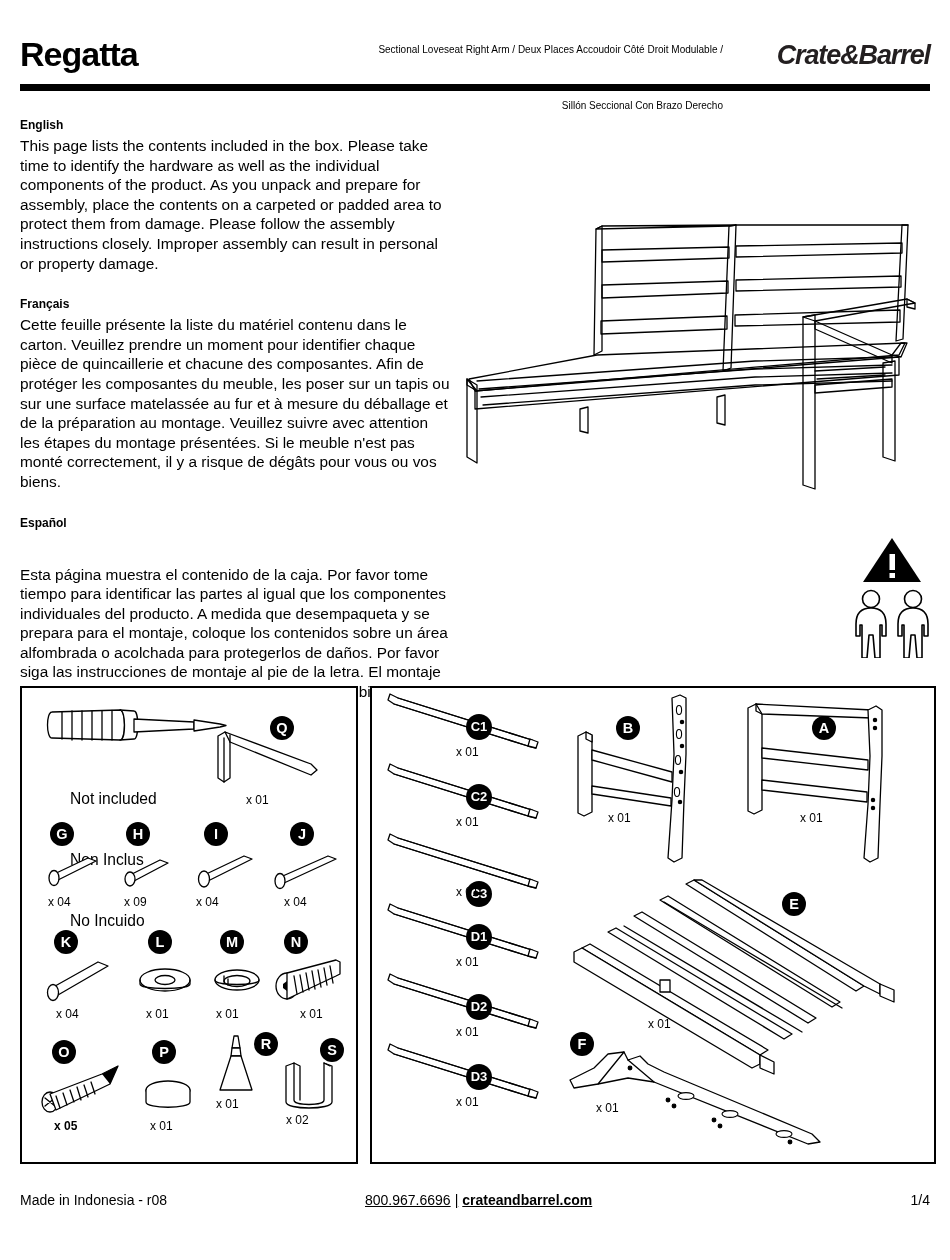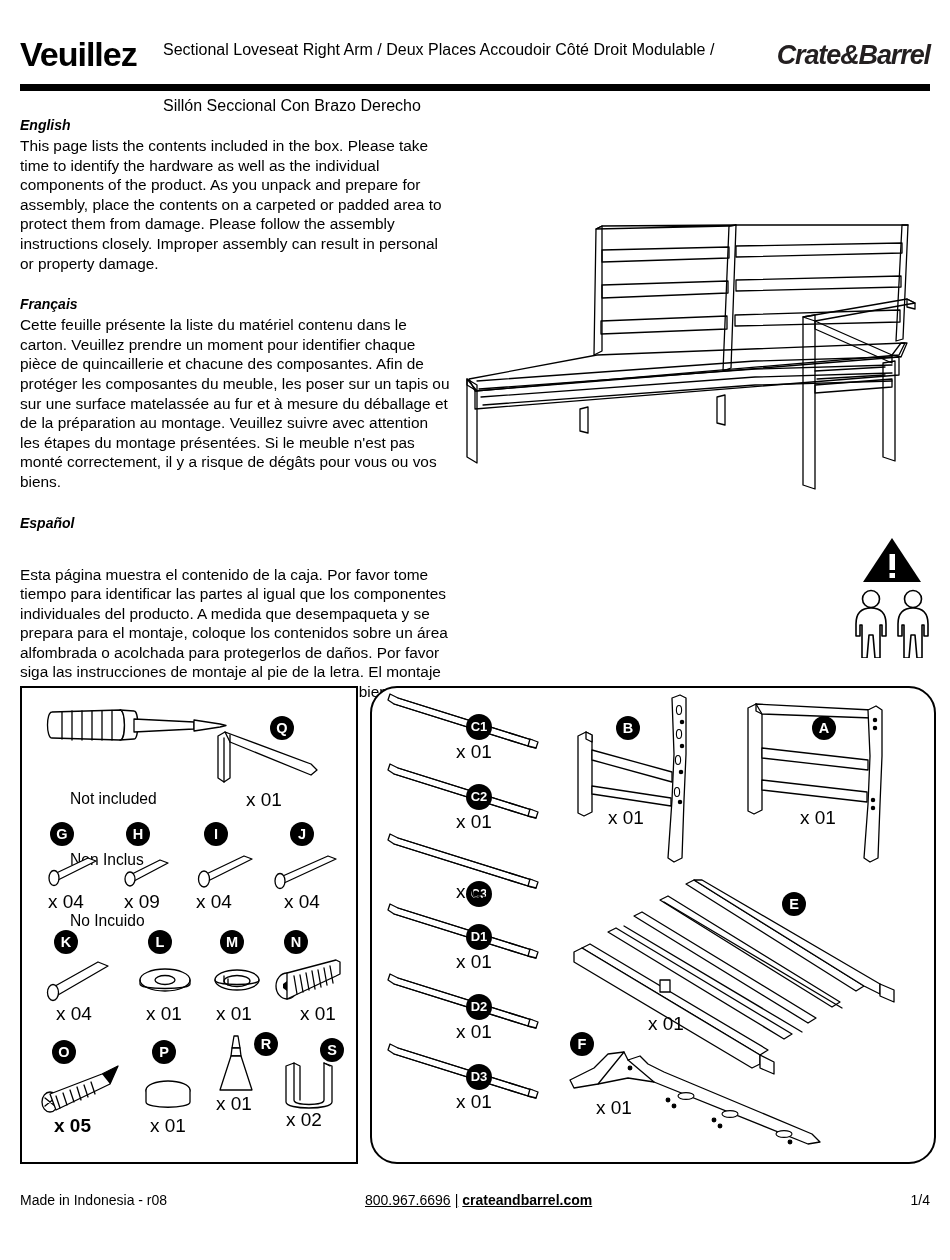--- a/index.html
+++ b/index.html
@@ -11,49 +11,49 @@
   .page{position:absolute;inset:0;}
 
   
   .header{position:absolute;left:20px;top:36px;width:910px;height:50px;}
   .brandtitle{
     position:absolute;left:0;top:-2px;
     font-size:34px;font-weight:bold;letter-spacing:-1px;line-height:40px;
   }
   .subtitle{
     position:absolute;left:143px;top:4px;width:560px;
-    font-size:16px;line-height:19px;font-weight:normal;
+    font-size:10px;line-height:19px;font-weight:normal;text-align:right;
   }
   .subtitle .l2{display:block;margin-top:37px;}
   .logo{
     position:absolute;right:0;top:2px;
     font-size:27px;font-weight:bold;letter-spacing:-1.1px;line-height:34px;
     color:#231f20;
     font-style:italic;
   }
   .rule{position:absolute;left:20px;top:84px;width:910px;height:7px;background:#000;}
 
   
   .textcol{position:absolute;left:20px;top:116px;width:430px;}
-  .lang{font-size:14px;font-weight:bold;line-height:19px;margin:0 0 1px 0;font-style:italic;}
+  .lang{font-size:12px;font-weight:bold;line-height:19px;margin:0 0 1px 0;}
   .body-par{font-size:15.4px;line-height:19.6px;margin:0 0 22px 0;}
   .body-par.last{margin-bottom:0;margin-top:32px;}
 
   
   .hero{position:absolute;left:455px;top:195px;width:480px;height:300px;}
   .hero svg{display:block;width:100%;height:100%;}
 
   
   .warnbox{position:absolute;left:845px;top:532px;width:95px;height:126px;}
   .warnbox svg{display:block;width:100%;height:100%;}
 
   
   .panel{position:absolute;border:2.2px solid #000;background:#fff;}
   #hardware-panel{left:20px;top:686px;width:334px;height:474px;}
-  #components-panel{left:370px;top:686px;width:562px;height:474px;border-radius:27px;}
+  #components-panel{left:370px;top:686px;width:562px;height:474px;}
 
   
   .tool-row{position:absolute;left:0;top:0;width:100%;height:125px;}
   .screwdriver{position:absolute;left:22px;top:10px;width:200px;height:55px;}
   .notincl{
     position:absolute;left:48px;top:60px;
     font-size:15.6px;line-height:21px;
   }
   .notincl span{display:block;margin-top:40px;}
   .allen{position:absolute;left:192px;top:42px;width:110px;height:58px;}
@@ -61,21 +61,21 @@
   .allen-qty{position:absolute;left:224px;top:104px;font-size:14.5px;}
 
   
   .pcell{position:absolute;}
   .badge{
     width:24px;height:24px;border-radius:50%;background:#000;color:#fff;
     font-size:14.5px;font-weight:bold;line-height:24px;text-align:center;
     display:block;
   }
   .badge.wide{width:26px;height:26px;line-height:26px;font-size:13px;}
-  .qty{font-size:19px;line-height:16px;white-space:nowrap;}
+  .qty{font-size:12px;line-height:16px;white-space:nowrap;}
   .pcell svg{display:block;}
 
   
   .rail{position:absolute;}
   .rail svg{display:block;}
   .rail .badge{position:absolute;}
   .rail .qty{position:absolute;}
 
   
   .footer{position:absolute;left:20px;top:1192px;width:910px;height:24px;font-size:14px;}
@@ -88,21 +88,21 @@
   .ln-thin{fill:none;stroke:#000;stroke-width:1.3;stroke-linejoin:round;stroke-linecap:round;}
   .fillw-t{fill:#fff;stroke:#000;stroke-width:1.3;stroke-linejoin:round;stroke-linecap:round;}
   .solid{fill:#000;stroke:none;}
 </style>
 </head>
 <body>
 
 <div class="page">
 
   <div class="header">
-    <div class="brandtitle">Veuillez</div>
+    <div class="brandtitle">Regatta</div>
     <div class="subtitle">
       <span class="l1">Sectional Loveseat Right Arm / Deux Places Accoudoir Côté Droit Modulable /</span>
       <span class="l2">Sillón Seccional Con Brazo Derecho</span>
     </div>
     <div class="logo">Crate&amp;Barrel</div>
   </div>
   <div class="rule"></div>
 
   <div class="textcol">
     <p class="lang">English</p>

